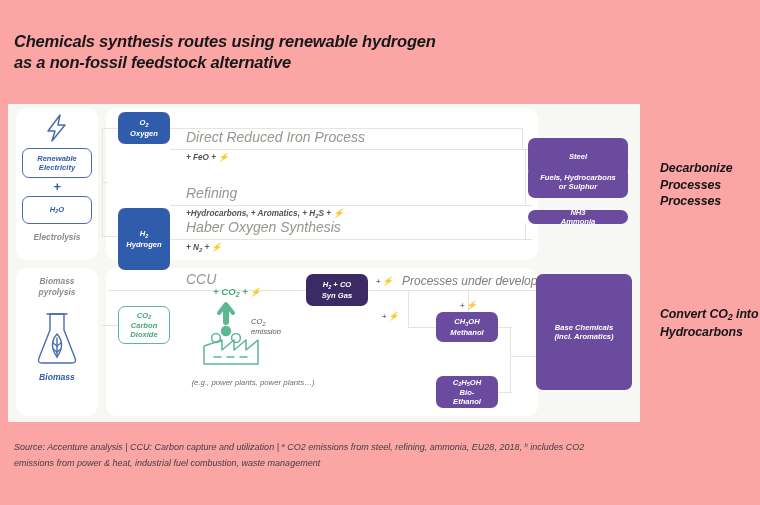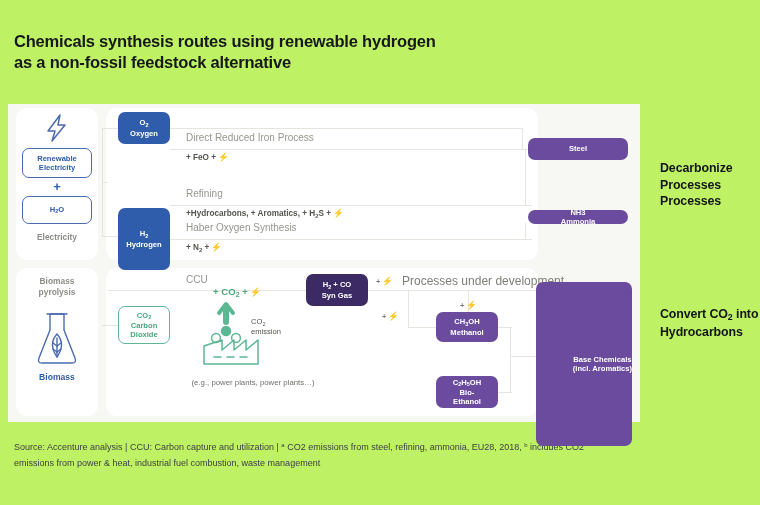--- a/index.html
+++ b/index.html
@@ -5,21 +5,22 @@
   * { box-sizing: border-box; margin: 0; padding: 0; }
   html, body {
     width: 760px; height: 505px;
     background: #ffffff;
     font-family: "Liberation Sans", sans-serif;
     overflow: hidden;
   }
   #page {
     position: relative;
     width: 760px; height: 505px;
-    background: #bef264;
+    background: #fca5a5;
+    font-style: italic;
   }
 
   
   .title {
     position: absolute;
     left: 14px; top: 31px;
     width: 560px;
     font-size: 16.5px;
     font-weight: bold;
     color: #17181a;
@@ -104,38 +105,38 @@
   .node.deep   { background: #3b2a63; }
   .node.green  {
     background: #ffffff;
     border: 1.3px solid #5cb793;
     color: #45a87e;
   }
 
   #node-o2       { left: 110px; top: 8px;   width: 52px; height: 32px; }
   #node-h2       { left: 110px; top: 104px; width: 52px; height: 62px; }
   #node-co2      { left: 110px; top: 202px; width: 52px; height: 38px; }
-  #node-steel    { left: 520px; top: 34px;  width: 100px; height: 22px; }
+  #node-steel    { left: 520px; top: 34px;  width: 100px; height: 38px; }
   #node-fuels    { left: 520px; top: 62px;  width: 100px; height: 32px; }
   #node-nh3      { left: 520px; top: 106px; width: 100px; height: 14px; }
   #node-syngas   { left: 298px; top: 170px; width: 62px; height: 32px; }
   #node-methanol { left: 428px; top: 208px; width: 62px; height: 30px; }
   #node-ethanol  { left: 428px; top: 272px; width: 62px; height: 32px; }
-  #node-base     { left: 528px; top: 178px; width: 96px; height: 164px; justify-content: flex-end; }
+  #node-base     { left: 528px; top: 170px; width: 96px; height: 116px; }
 
   
   .ln { position: absolute; background: #e6e4de; z-index: 2; }
   .lnh { height: 1.2px; }
   .lnv { width: 1.2px; }
 
   
   .proc-label {
     position: absolute;
     color: #96958f;
-    font-size: 10px;
+    font-size: 14px;
     line-height: 11px;
     z-index: 4;
   }
   .proc-formula {
     position: absolute;
     color: #55534e;
     font-size: 8.2px;
     font-weight: bold;
     line-height: 11px;
     z-index: 4;
@@ -269,21 +270,21 @@
     <svg class="icon-bolt" viewBox="0 0 38 32">
       <path d="M22 3 L10 19 L17 19 L14 29 L27 13 L20 13 Z" fill="none" stroke="#4a6bb0" stroke-width="1.5" stroke-linejoin="round" stroke-linecap="round"></path>
     </svg>
     <div class="pill-outline" id="pill-renewable">
       <span>Renewable Electricity</span>
     </div>
     <div class="plus-sign">+</div>
     <div class="pill-outline" id="pill-h2o">
       <span>H<sub>2</sub>O</span>
     </div>
-    <div class="card-caption" id="cap-electrolysis">Electricity</div>
+    <div class="card-caption" id="cap-electrolysis">Electrolysis</div>
 
     <div class="card-caption" id="cap-biomass">Biomass<br>pyrolysis</div>
 
     <svg class="icon-flask" viewBox="0 0 50 62">
       <g fill="none" stroke="#4a6bb0" stroke-width="1.4" stroke-linejoin="round" stroke-linecap="round">
         <path d="M18 6 L18 22 L7 50 Q5 55 10 55 L40 55 Q45 55 43 50 L32 22 L32 6 Z"></path>
         <line x1="15" y1="6" x2="35" y2="6"></line>
         <path d="M25 26 Q34 36 25 49 Q16 36 25 26 Z"></path>
         <line x1="25" y1="30" x2="25" y2="49"></line>
         <line x1="25" y1="38" x2="21" y2="35"></line>
@@ -318,20 +319,23 @@
 
     <div class="proc-label" style="left:178px; top:118px;">Haber Oxygen Synthesis</div>
     <div class="rule" style="left:172px; top:135px; width:352px;"></div>
     <div class="proc-formula" style="left:178px; top:138px;">
       + N<sub>2</sub> + <span class="bolt-glyph">⚡</span>
     </div>
 
     <div class="node purple" id="node-steel">
       <span>Steel</span>
     </div>
+    <div class="node purple" id="node-fuels">
+      <span>Fuels, Hydrocarbons<br>or Sulphur</span>
+    </div>
     <div class="node purple" id="node-nh3">
       <span>NH3<br>Ammonia</span>
     </div>
 
     <div class="proc-label" style="left:178px; top:170px;">CCU</div>
     <div class="rule" style="left:172px; top:186px; width:126px;"></div>
 
     <div class="ccu-co2">
       + CO<sub>2</sub> + <span class="bolt-glyph" style="color:#45a87e;">⚡</span>
     </div>

